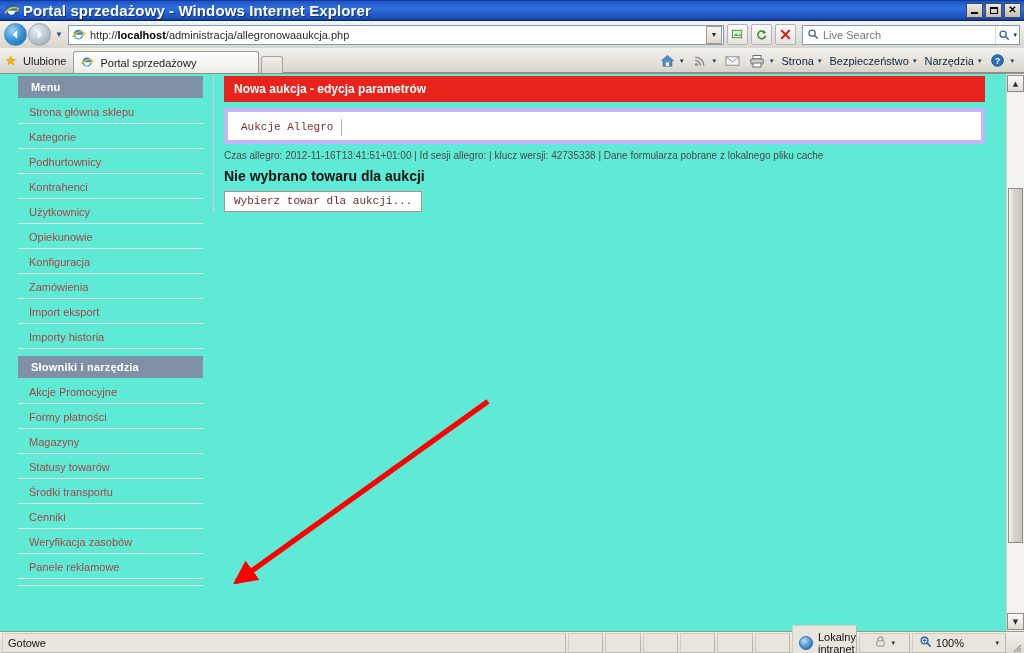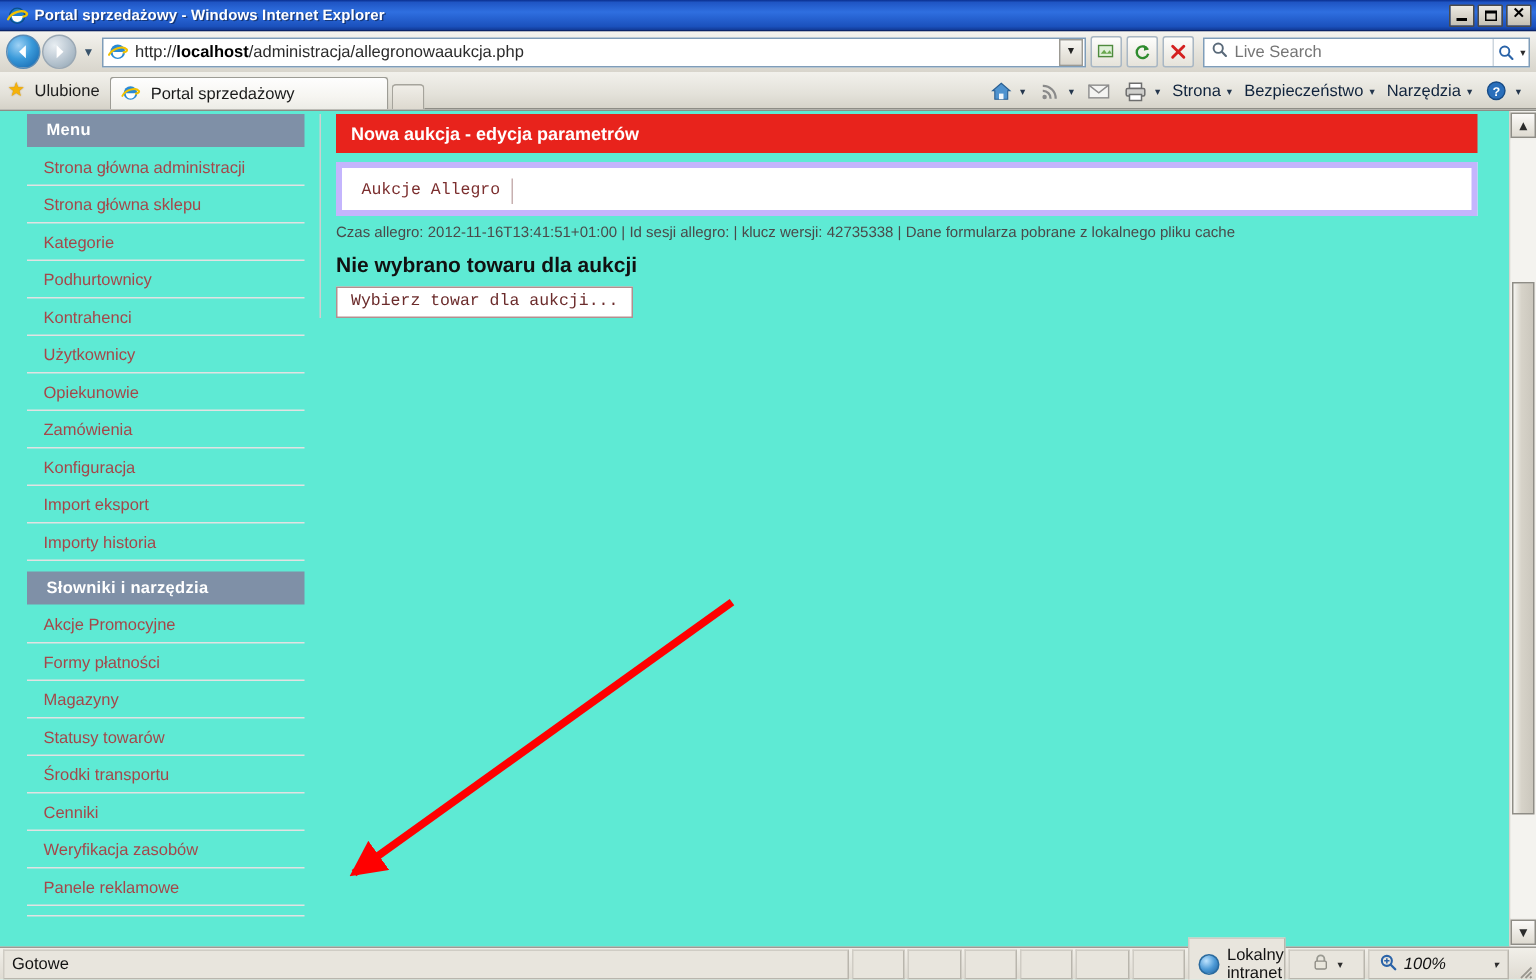--- a/index.html
+++ b/index.html
@@ -23,21 +23,21 @@
     background: linear-gradient(to bottom, #0a2f8f 0%, #1f55c4 8%, #2f6fe0 40%, #1b51bd 88%, #123a96 100%);
     display: flex; align-items: center;
     padding-left: 4px;
     border-bottom: 1px solid #0a2468;
   }
   .tb-icon {
     width: 15px; height: 15px; margin-right: 4px;
     flex: none; position: relative;
   }
   .tb-title {
-    color: #ffffff; font-size: 10px; font-weight: bold;
+    color: #ffffff; font-size: 15px; font-weight: bold;
     white-space: nowrap; letter-spacing: 0.1px;
     text-shadow: 1px 1px 0 rgba(0,0,0,.4);
   }
   .tb-spacer { flex: 1; }
   .tb-buttons { display: flex; gap: 2px; padding-right: 3px; }
   .tb-btn {
     width: 17px; height: 15px;
     background: linear-gradient(to bottom, #eceae3 0%, #d9d5cb 50%, #c3bfb3 100%);
     border: 1px solid #4a4a4a;
     border-radius: 1px;
@@ -292,21 +292,21 @@
     border: 1px solid #2a6a9e; flex: none;
   }
   .st-prot {
     width: 52px; height: 20px; margin-left: 2px;
     border: 1px solid #b9b6ad; border-top-color:#cfccc4; border-left-color:#cfccc4;
     background: #e8e5dd; display: flex; align-items: center; justify-content: center; gap: 5px;
   }
   .st-zoom {
     width: 96px; height: 20px; margin-left: 2px;
     border: 1px solid #b9b6ad; border-top-color:#cfccc4; border-left-color:#cfccc4;
-    background: #e8e5dd; display: flex; align-items: center; gap: 4px; padding-left: 6px; font-style: italic;
+    background: #e8e5dd; display: flex; align-items: center; gap: 4px; padding-left: 6px;
   }
   .grip {
     width: 14px; height: 20px; margin: 0 2px 0 2px;
     display: flex; align-items: flex-end; justify-content: flex-end;
     font-size: 9px; color: #8a877f; flex: none;
   }
   .mini-caret { font-size: 7px; color: #2b2b2b; }
 </style>
 </head>
 <body>
@@ -482,29 +482,28 @@
     </div>
   </div>
 
   <div class="page">
     <div class="page-inner">
 
       <div class="sidebar">
         <div>
           <div class="sec-head">Menu</div>
           <ul class="sec-list">
-            <li><a href="#">Strona główna administracji</a></li>
             <li><a href="#">Strona główna sklepu</a></li>
             <li><a href="#">Kategorie</a></li>
             <li><a href="#">Podhurtownicy</a></li>
             <li><a href="#">Kontrahenci</a></li>
             <li><a href="#">Użytkownicy</a></li>
             <li><a href="#">Opiekunowie</a></li>
+            <li><a href="#">Konfiguracja</a></li>
             <li><a href="#">Zamówienia</a></li>
-            <li><a href="#">Konfiguracja</a></li>
             <li><a href="#">Import eksport</a></li>
             <li><a href="#">Importy historia</a></li>
           </ul>
         </div>
 
         <div>
           <div class="sec-head">Słowniki i narzędzia</div>
           <ul class="sec-list">
             <li><a href="#">Akcje Promocyjne</a></li>
             <li><a href="#">Formy płatności</a></li>

